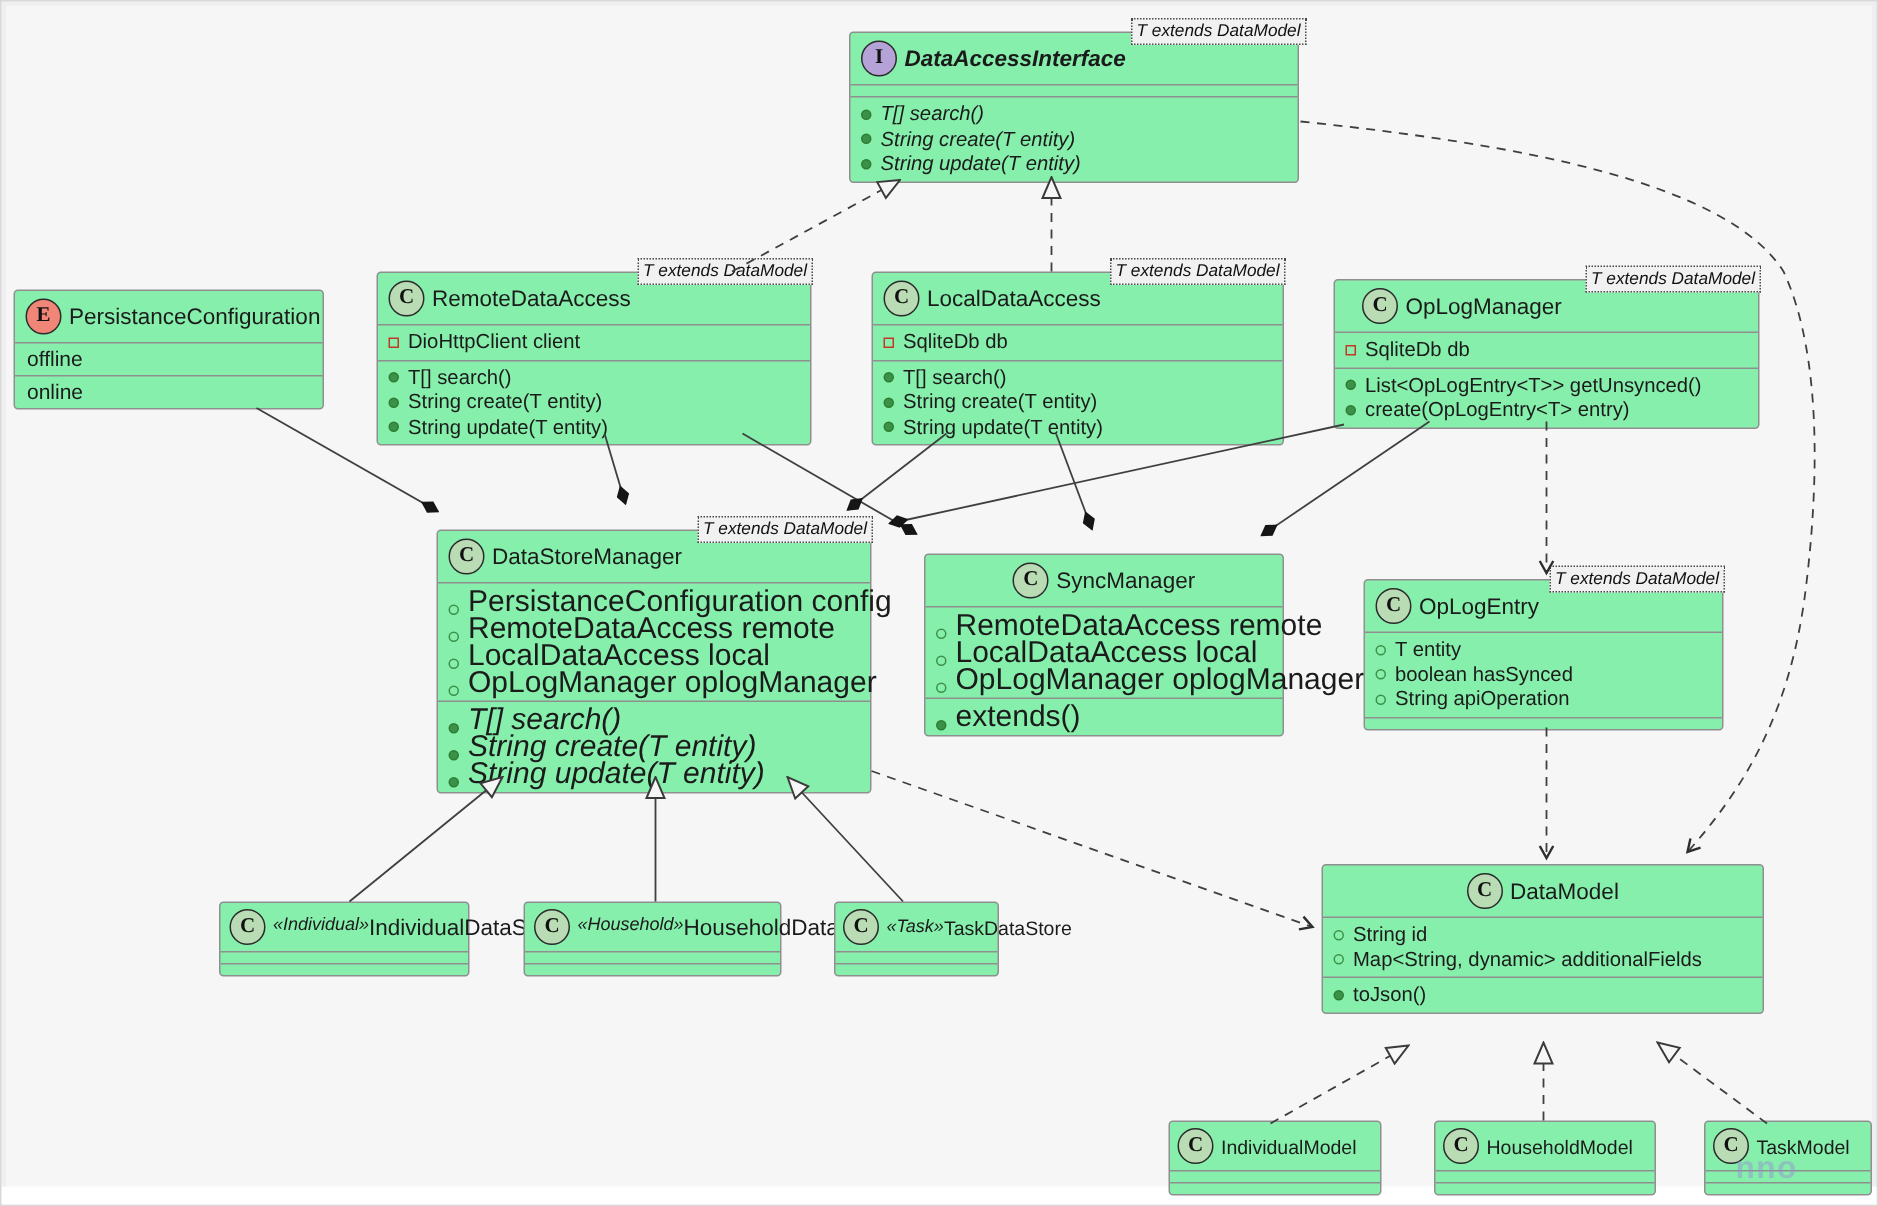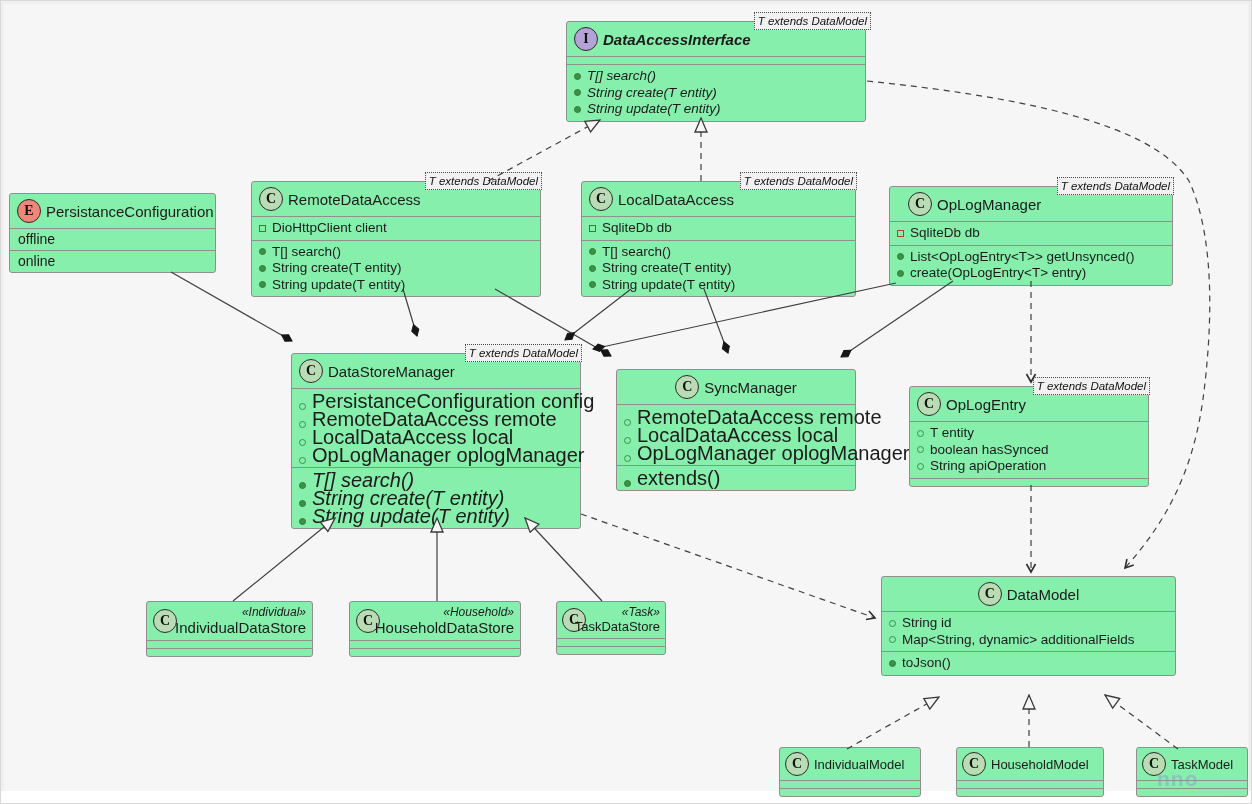--- a/index.html
+++ b/index.html
@@ -25,21 +25,21 @@
   .member.big{font-size:20px;line-height:18px;align-items:flex-end;}
   .member.italic span{font-style:italic;}
   .mk{flex:none;width:7px;height:7px;margin-right:6px;display:inline-block;box-sizing:border-box;}
   .mk-pubm{background:#3c9148;border:1px solid #2e7d32;border-radius:50%;}
   .mk-pubf{background:transparent;border:1.5px solid #3c9148;border-radius:50%;}
   .mk-priv{background:transparent;border:1.5px solid #c1392b;border-radius:0;}
   .enum-row{border-top:1px solid #8f8f8f;padding:2px 8px;font-size:14px;line-height:17px;}
   .generic-label{position:absolute;top:-10px;border:1.5px dotted #4a4a4a;background:#f1f1f1;
                  font-style:italic;font-size:11.5px;line-height:14px;padding:1px 3px;
                  white-space:nowrap;z-index:4;color:#111;}
-  .stereo-col{display:flex;flex-direction:column;align-items:flex-end;flex:1;min-width:0;}
+  .stereo-col{display:flex;flex-direction:row;align-items:flex-start;flex:1;min-width:0;}
   .stereotype{font-style:italic;font-size:12px;line-height:13px;}
   .small-name{font-size:13px;}
   #watermark{position:absolute;left:1156px;top:766px;z-index:4;font-size:21px;font-weight:bold;
              color:rgba(150,140,210,0.45);pointer-events:none;letter-spacing:1px;}
 </style>
 </head>
 <body>
 
 <div id="canvas">
   <div id="bottom-strip"></div>

